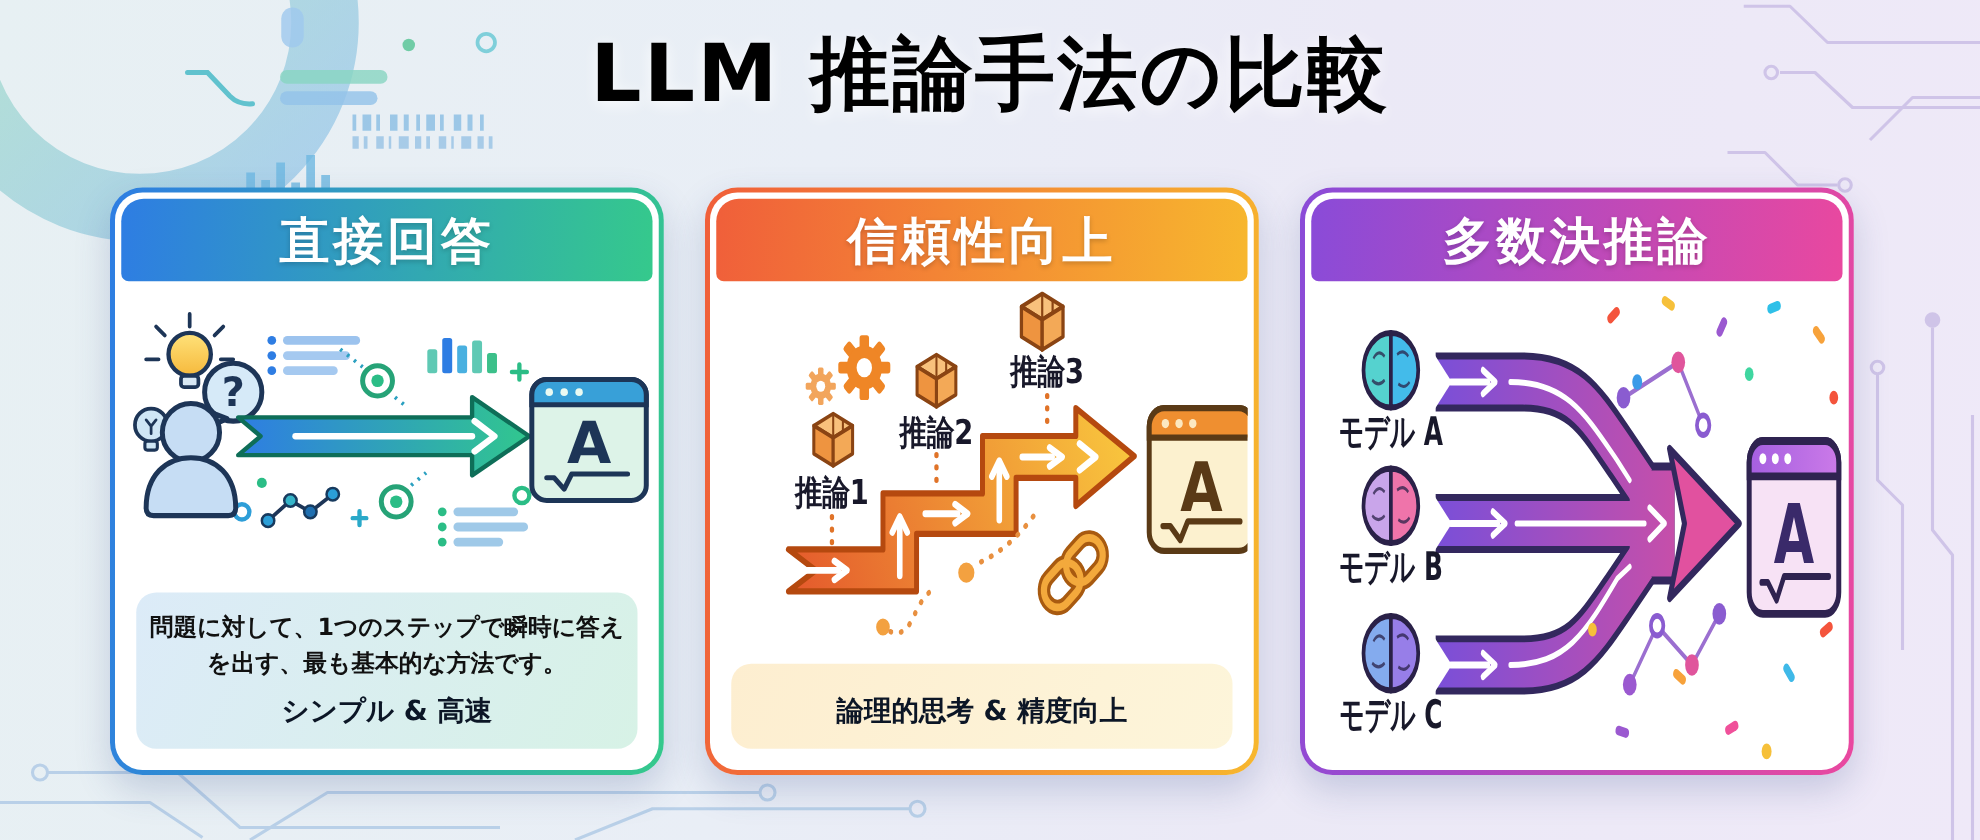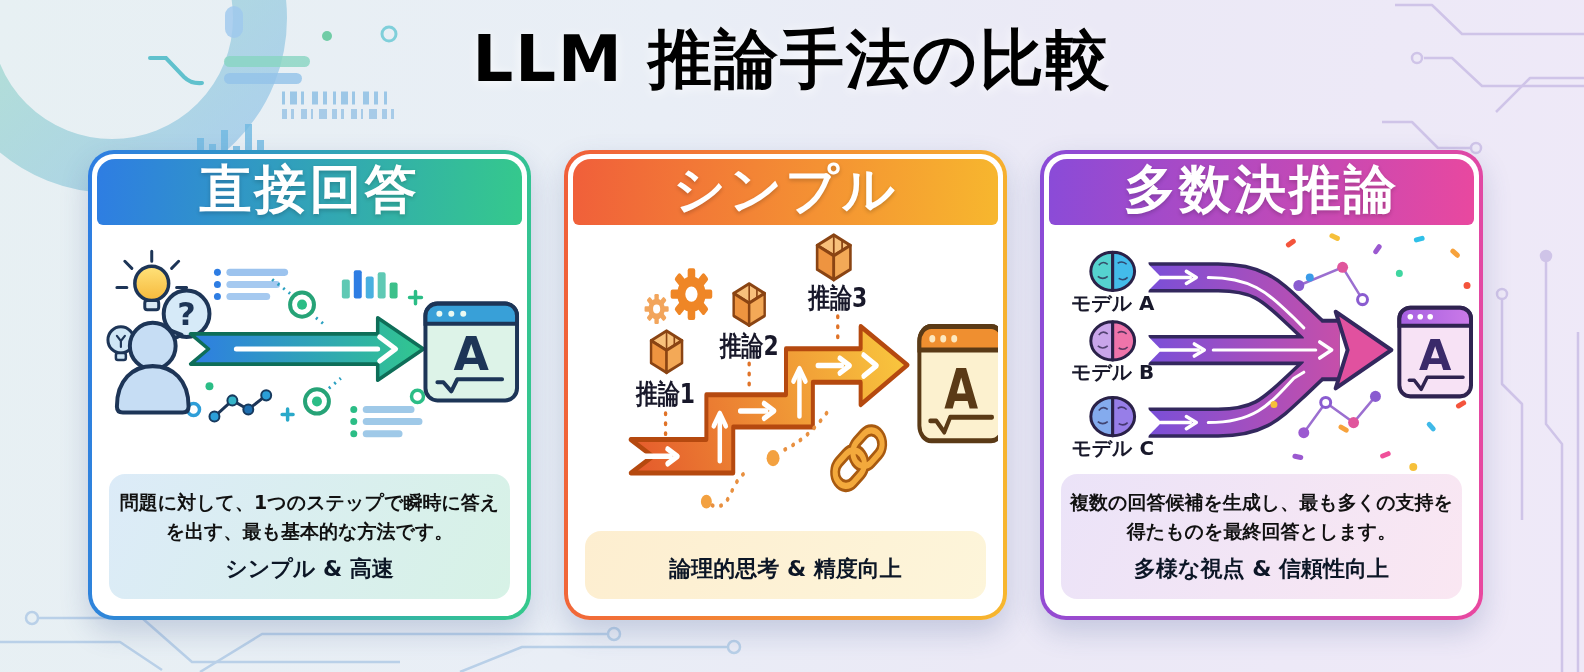--- a/index.html
+++ b/index.html
@@ -16,21 +16,21 @@
   }
   .cards{position:absolute;top:150px;left:88px;display:flex;gap:33px;}
   .card{width:443px;height:470px;border-radius:26px;padding:4px;box-sizing:border-box;
         box-shadow:0 12px 28px rgba(60,80,140,.22);}
   .card.c1{background:linear-gradient(95deg,#2e7de3,#35c98c);}
   .card.c2{background:linear-gradient(95deg,#f05f3a,#f7b72e);}
   .card.c3{background:linear-gradient(95deg,#8a4bd8,#e9489f);}
   .card-inner{width:100%;height:100%;background:#fff;border-radius:22px;padding:5px;
         box-sizing:border-box;display:flex;flex-direction:column;}
   .card-header{height:66px;flex:none;border-radius:18px 18px 6px 6px;display:flex;
-        align-items:flex-end;justify-content:center;color:#fff;font-size:52px;font-weight:800;
+        align-items:center;justify-content:center;color:#fff;font-size:40px;font-weight:800;
         letter-spacing:3px;text-shadow:0 2px 4px rgba(0,0,0,.2);}
   .c1 .card-header{background:linear-gradient(95deg,#2e7de3,#35c98c);}
   .c2 .card-header{background:linear-gradient(95deg,#f05f3a,#f7b72e);}
   .c3 .card-header{background:linear-gradient(95deg,#8a4bd8,#e9489f);}
   .card-illustration{flex:1;position:relative;margin:2px 0;}
   .card-illustration svg{position:absolute;inset:0;width:100%;height:100%;}
   .card-textbox{flex:none;margin:0 12px 12px;border-radius:16px;text-align:center;
         padding:14px 8px 15px;}
   .c1 .card-textbox{background:linear-gradient(115deg,#dcebf8,#d7f2e6);}
   .c2 .card-textbox{background:linear-gradient(115deg,#fdeed0,#fdf5da);}
@@ -206,21 +206,21 @@
       <div class="card-textbox">
         <p class="desc">問題に対して、1つのステップで瞬時に答えを出す、最も基本的な方法です。</p>
         <p class="tagline">シンプル &amp; 高速</p>
       </div>
     </div>
   </div>
 
   <div class="card c2">
     <div class="card-inner">
       <div class="card-header">
-        <span>シンプル</span>
+        <span>信頼性向上</span>
       </div>
       <div class="card-illustration">
         <svg viewBox="0 0 427 243" preserveAspectRatio="none">
           <defs>
             <linearGradient id="a2" gradientUnits="userSpaceOnUse" x1="58" y1="200" x2="336" y2="90">
               <stop offset="0" stop-color="#e4582c"></stop>
                 <stop offset="1" stop-color="#f9c93e"></stop>
             </linearGradient>
             <g id="gear">
               <g fill="currentColor">
@@ -410,20 +410,16 @@
             <rect x="352" y="80" width="72" height="88" rx="11" fill="#f7e2f5" stroke="#2f2350" stroke-width="4"></rect>
             <path d="M352,98 v-7 a11,11 0 0 1 11,-11 h50 a11,11 0 0 1 11,11 v7 z" fill="url(#purpleBar)" stroke="#2f2350" stroke-width="4"></path>
             <circle cx="363" cy="89" r="2.8" fill="#fff"></circle>
               <circle cx="373" cy="89" r="2.8" fill="#fff"></circle>
               <circle cx="383" cy="89" r="2.8" fill="#fff"></circle>
             <text x="388" y="142" text-anchor="middle" font-size="42" font-weight="800" fill="#3a2a6a">A</text>
             <path d="M362,152 h5 l7,9 6,-12 h36" stroke="#2f2350" stroke-width="3.5" fill="none" stroke-linecap="round" stroke-linejoin="round"></path>
           </g>
         </svg>
       </div>
-      <div class="card-textbox">
-        <p class="desc">複数の回答候補を生成し、最も多くの支持を得たものを最終回答とします。</p>
-        <p class="tagline">多様な視点 &amp; 信頼性向上</p>
-      </div>
     </div>
   </div>
 
 </div>
 
 </body></html>

